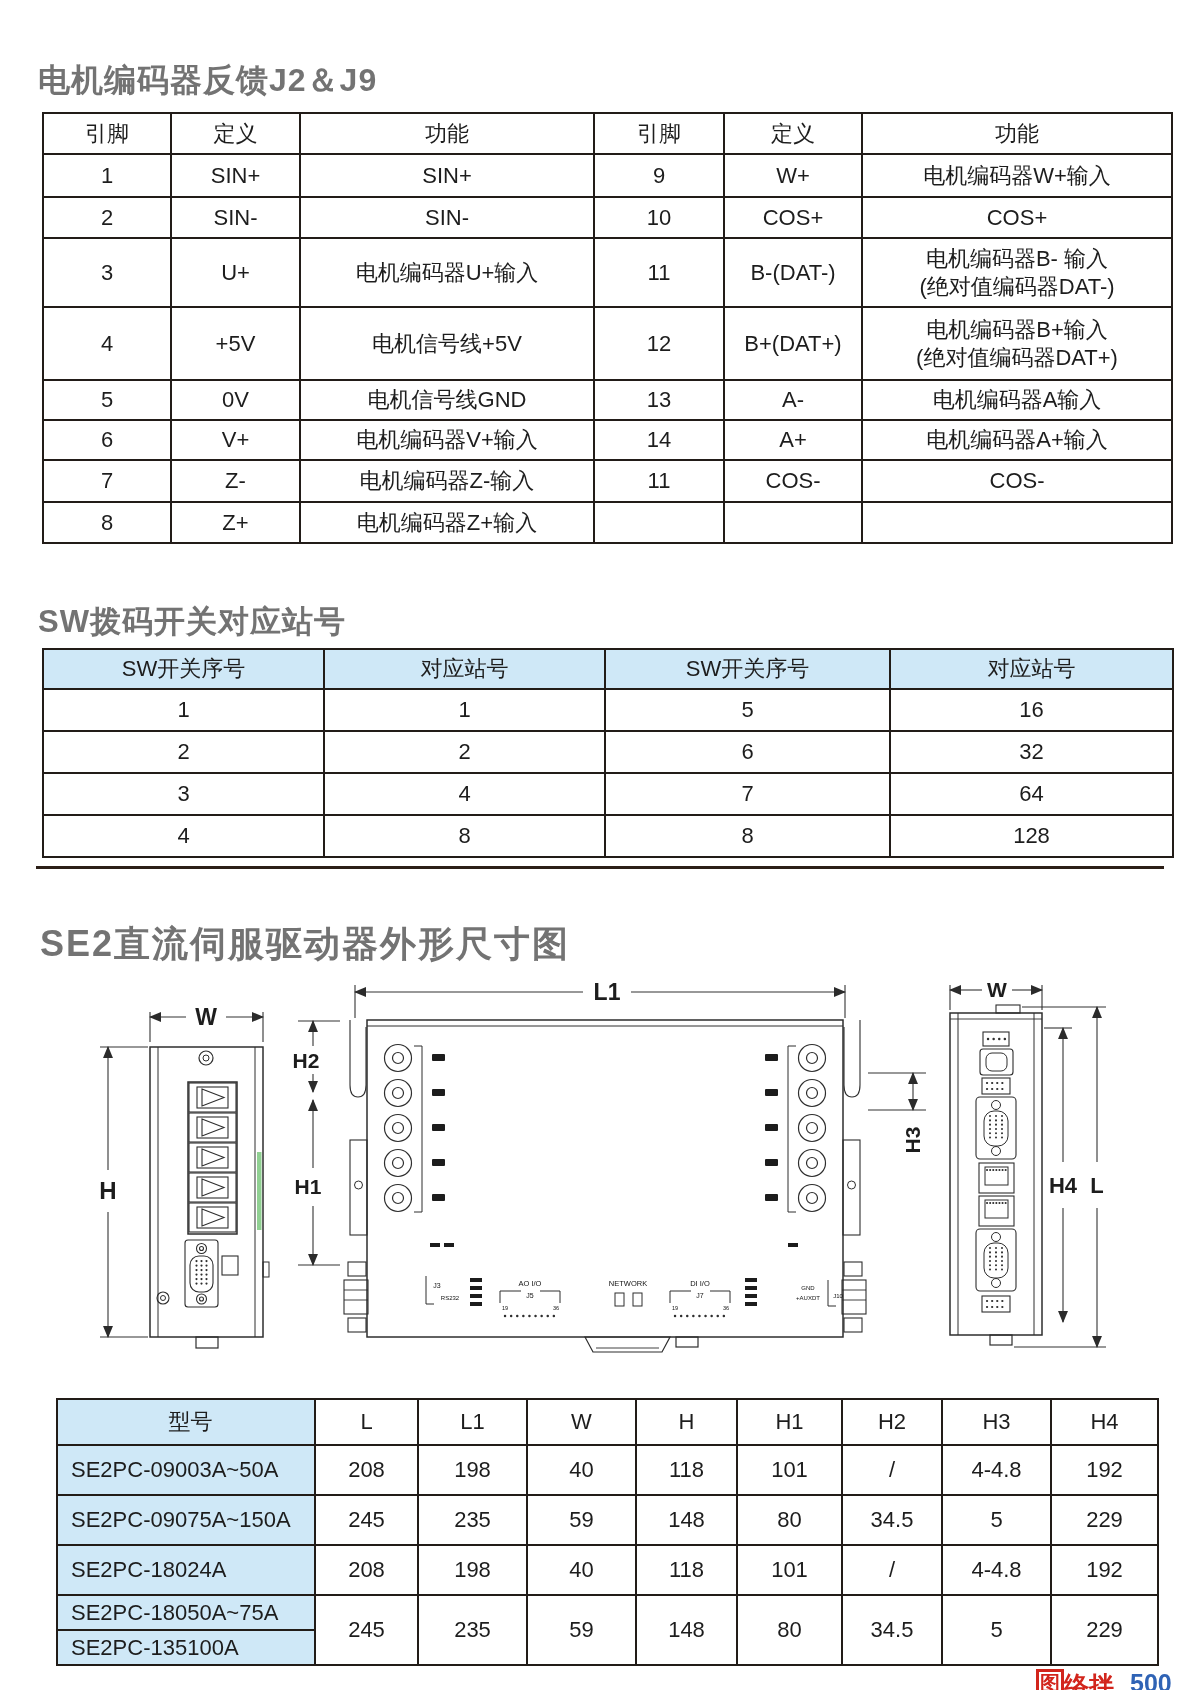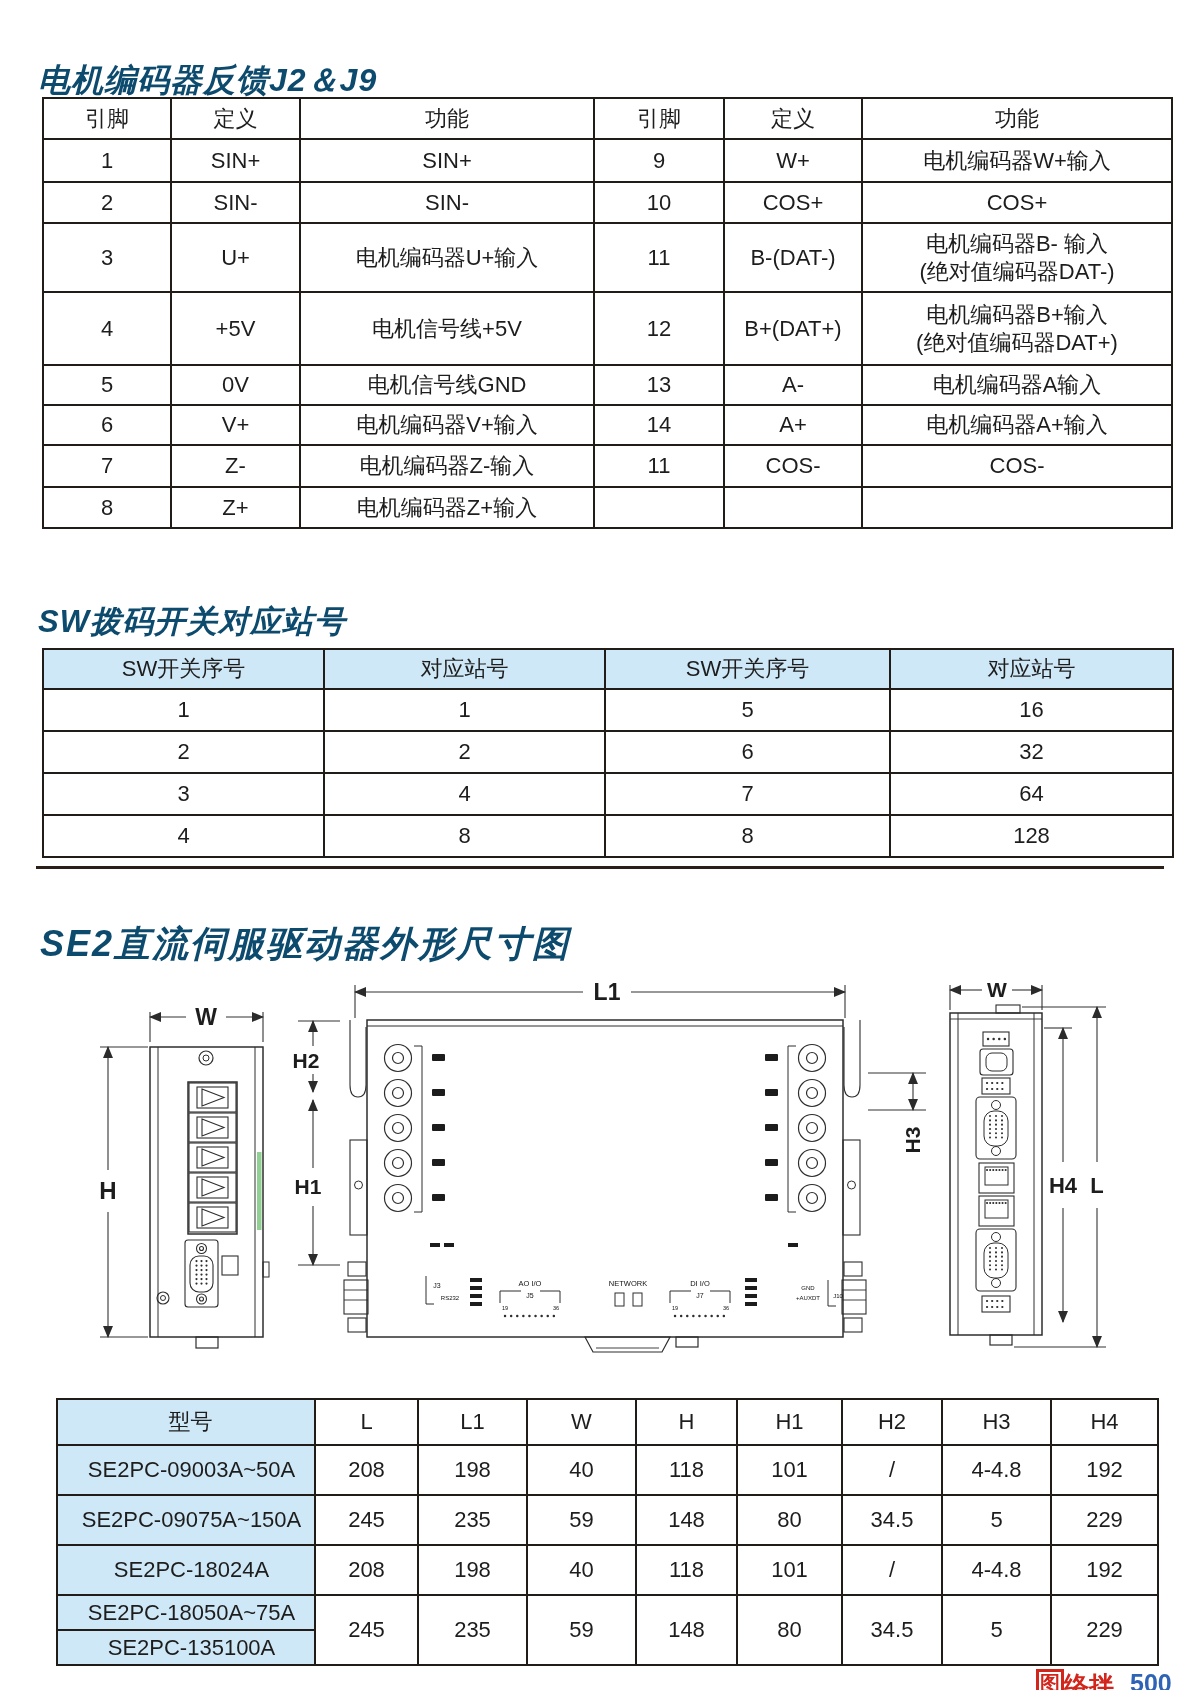--- a/index.html
+++ b/index.html
@@ -1,31 +1,31 @@
 <!DOCTYPE html>
 <html><head>
 <meta charset="utf-8">
 <style>
   html,body{margin:0;padding:0;}
   body{
     width:1200px;height:1690px;position:relative;background:#ffffff;
     font-family:"Liberation Sans","DejaVu Sans",sans-serif;
     overflow:hidden;color:#1d1d1d;
   }
-  .blue-heading{position:absolute;color:#0c4a6e;font-weight:bold;letter-spacing:1px;white-space:nowrap;font-style:italic;}
+  .blue-heading{position:absolute;color:#737373;font-weight:bold;letter-spacing:1px;white-space:nowrap;}
   #title-encoder{left:38px;top:38px;font-size:32px;}
   #title-sw{left:38px;top:580px;font-size:31px;}
   #title-dims{left:40px;top:896px;font-size:36px;letter-spacing:2px;}
 
   table{border-collapse:collapse;table-layout:fixed;position:absolute;background:#fff;}
   th,td{border:2px solid #221c18;text-align:center;vertical-align:middle;padding:1px 2px;overflow:hidden;}
   th{font-weight:500;}
 
   
-  .t1{left:42px;top:97px;width:1129px;font-size:22px;}
+  .t1{left:42px;top:112px;width:1129px;font-size:22px;}
   .t1 td{white-space:pre-line;line-height:1.25;}
   .t1 thead tr{height:41px;}
   .t1 tbody tr:nth-child(1){height:43px;}
   .t1 tbody tr:nth-child(2){height:41px;}
   .t1 tbody tr:nth-child(3){height:69px;}
   .t1 tbody tr:nth-child(4){height:73px;}
   .t1 tbody tr:nth-child(5){height:40px;}
   .t1 tbody tr:nth-child(6){height:40px;}
   .t1 tbody tr:nth-child(7){height:42px;}
   .t1 tbody tr:nth-child(8){height:41px;}
@@ -34,21 +34,21 @@
   .t2{left:42px;top:648px;width:1130px;font-size:22px;}
   .t2 thead tr{height:40px;}
   .t2 thead th{background:#cfe8f7;}
   .t2 tbody tr{height:42px;}
 
   
   .t3{left:56px;top:1398px;width:1101px;font-size:22px;}
   .t3 thead tr{height:46px;}
   .t3 tbody tr:nth-child(-n+3){height:50px;}
   .t3 tbody tr:nth-child(n+4){height:35px;}
-  .t3 th:first-child,.t3 td:first-child{background:#cfe8f7;text-align:center;padding-left:13px;}
+  .t3 th:first-child,.t3 td:first-child{background:#cfe8f7;text-align:left;padding-left:13px;}
   .t3 th:first-child{text-align:center;padding-left:11px;}
 
   .divider{position:absolute;left:36px;top:866px;width:1128px;height:3px;background:#2b1f17;}
 
   .drawing-wrap{position:absolute;left:40px;top:940px;width:1140px;height:430px;}
   svg text.dim{font-family:"Liberation Sans","DejaVu Sans",sans-serif;font-weight:bold;fill:#1d1d1d;}
   svg text.micro{font-family:"Liberation Sans","DejaVu Sans",sans-serif;fill:#111;}
 
   .footer-logo{position:absolute;left:1036px;top:1669px;white-space:nowrap;font-weight:bold;}
   .logo-boxed{display:inline-block;border:3px solid #d2251c;color:#d2251c;font-size:20px;line-height:22px;padding:0 1px;vertical-align:top;}

